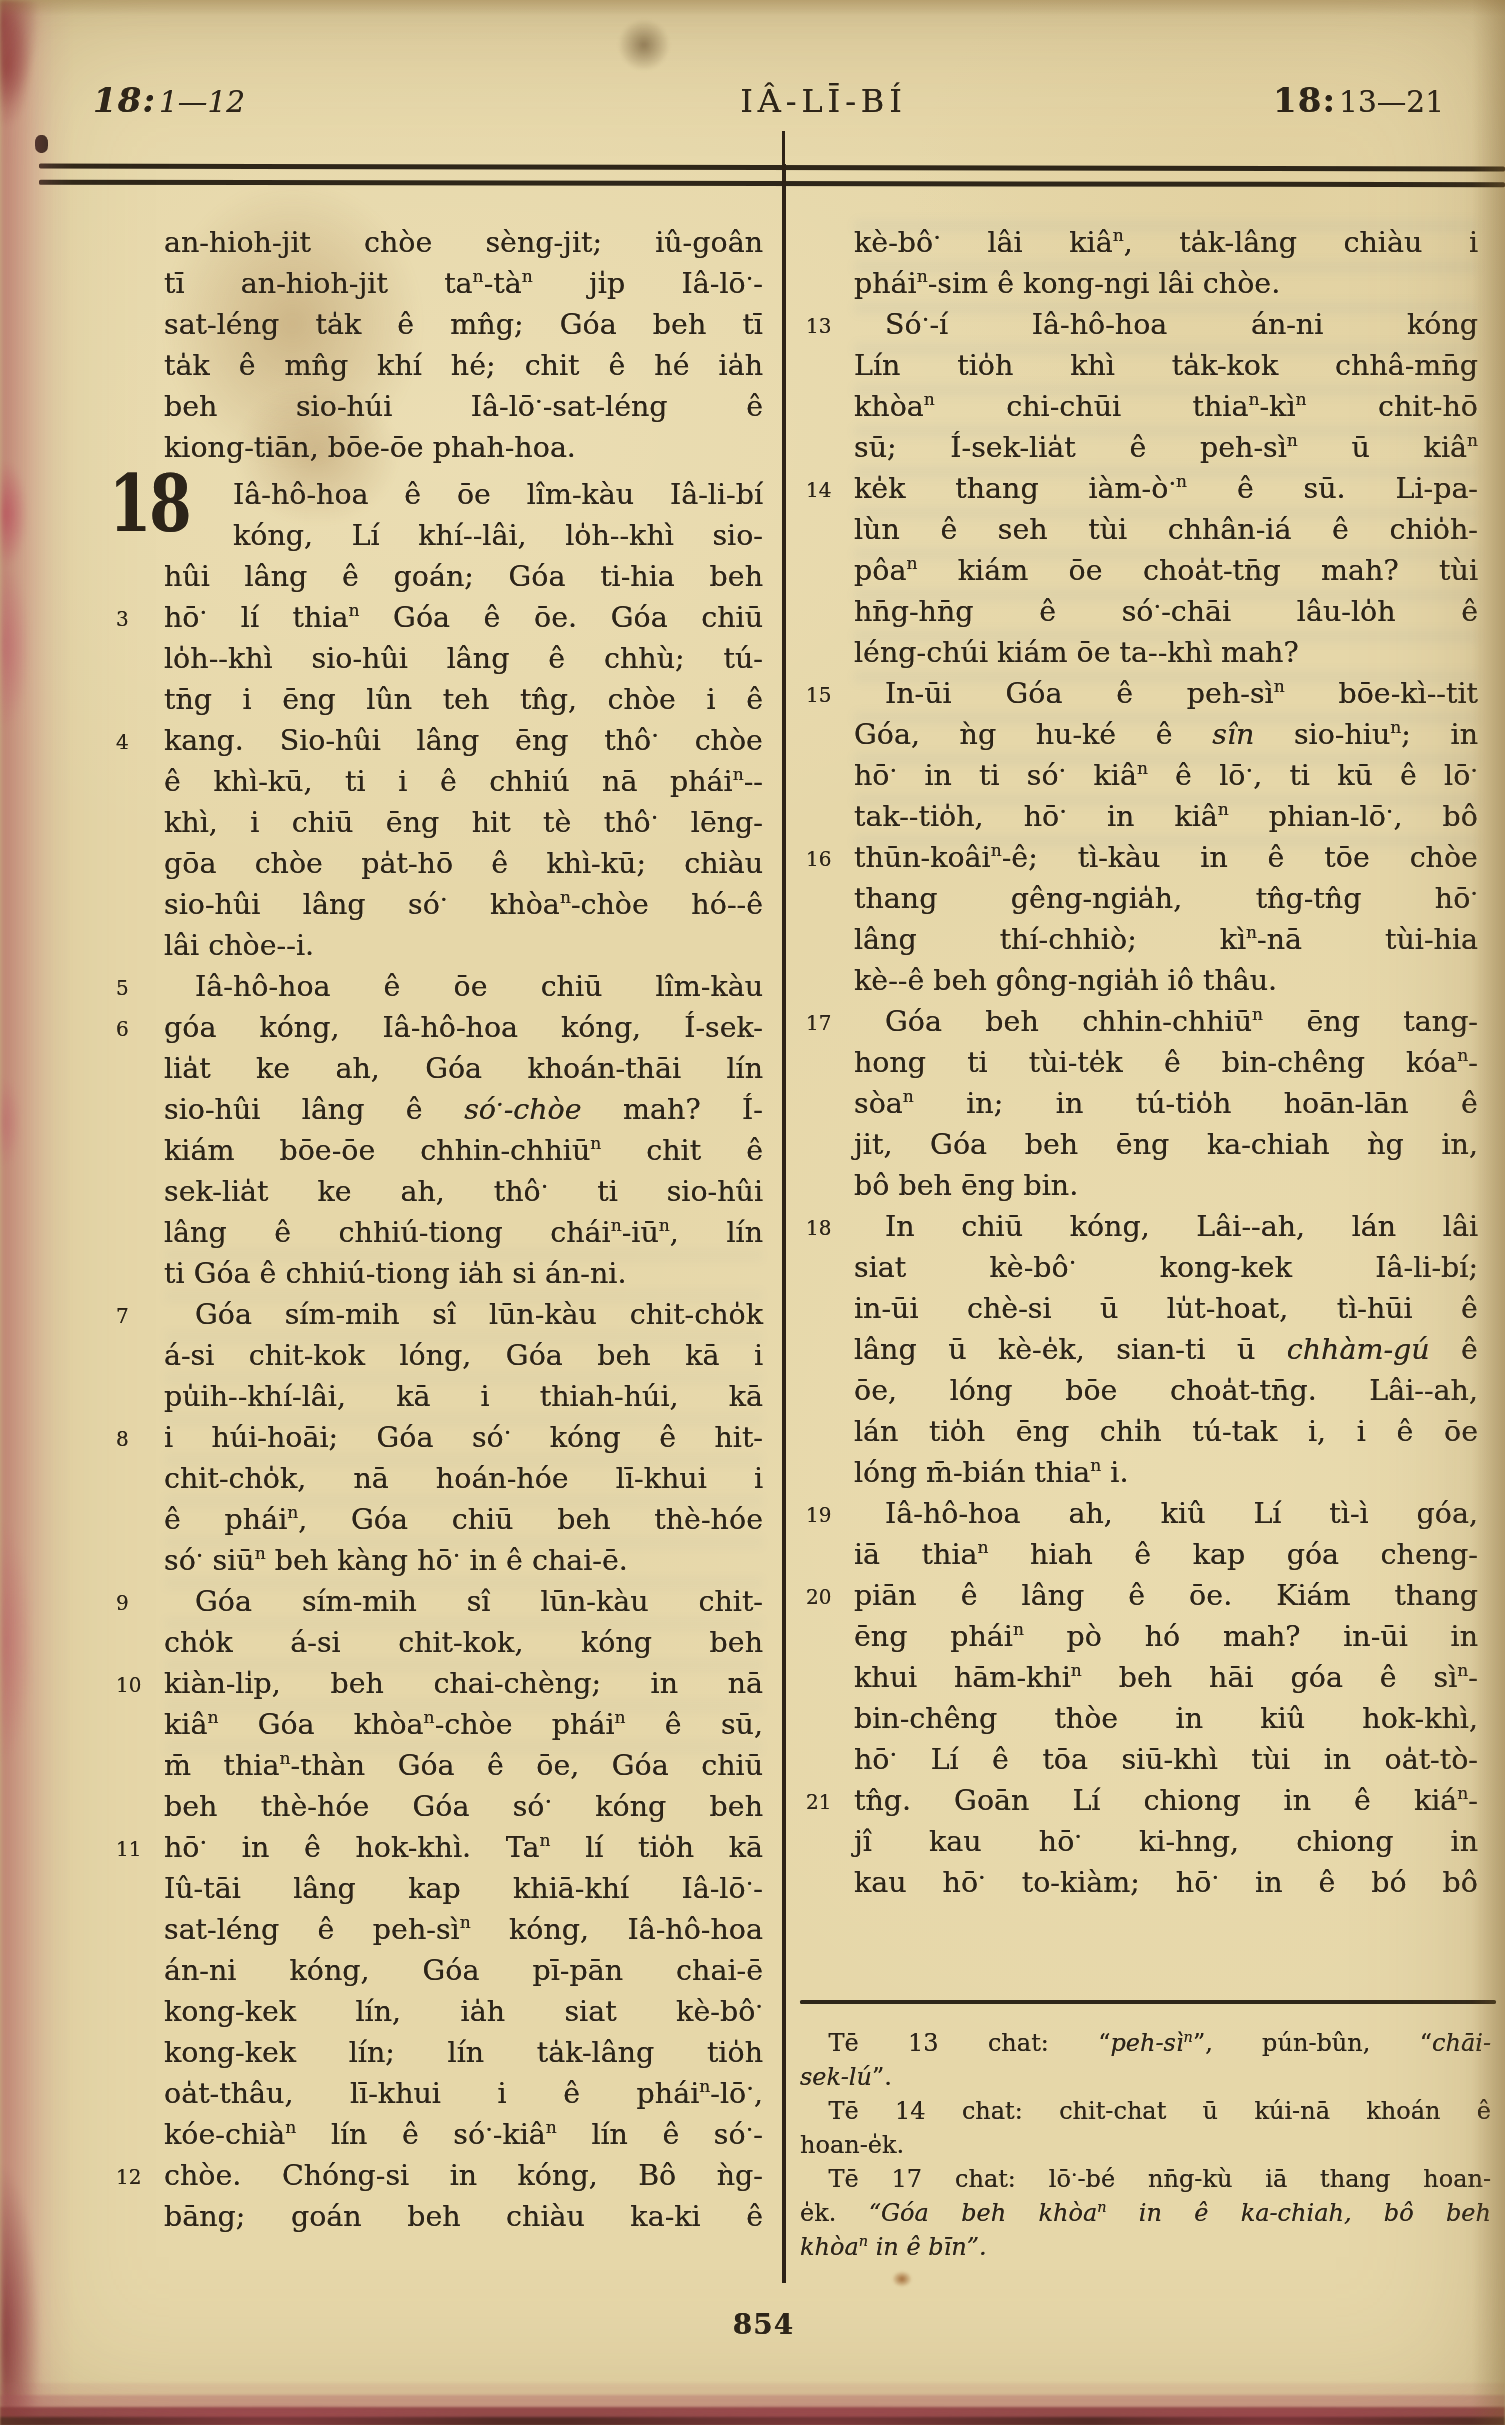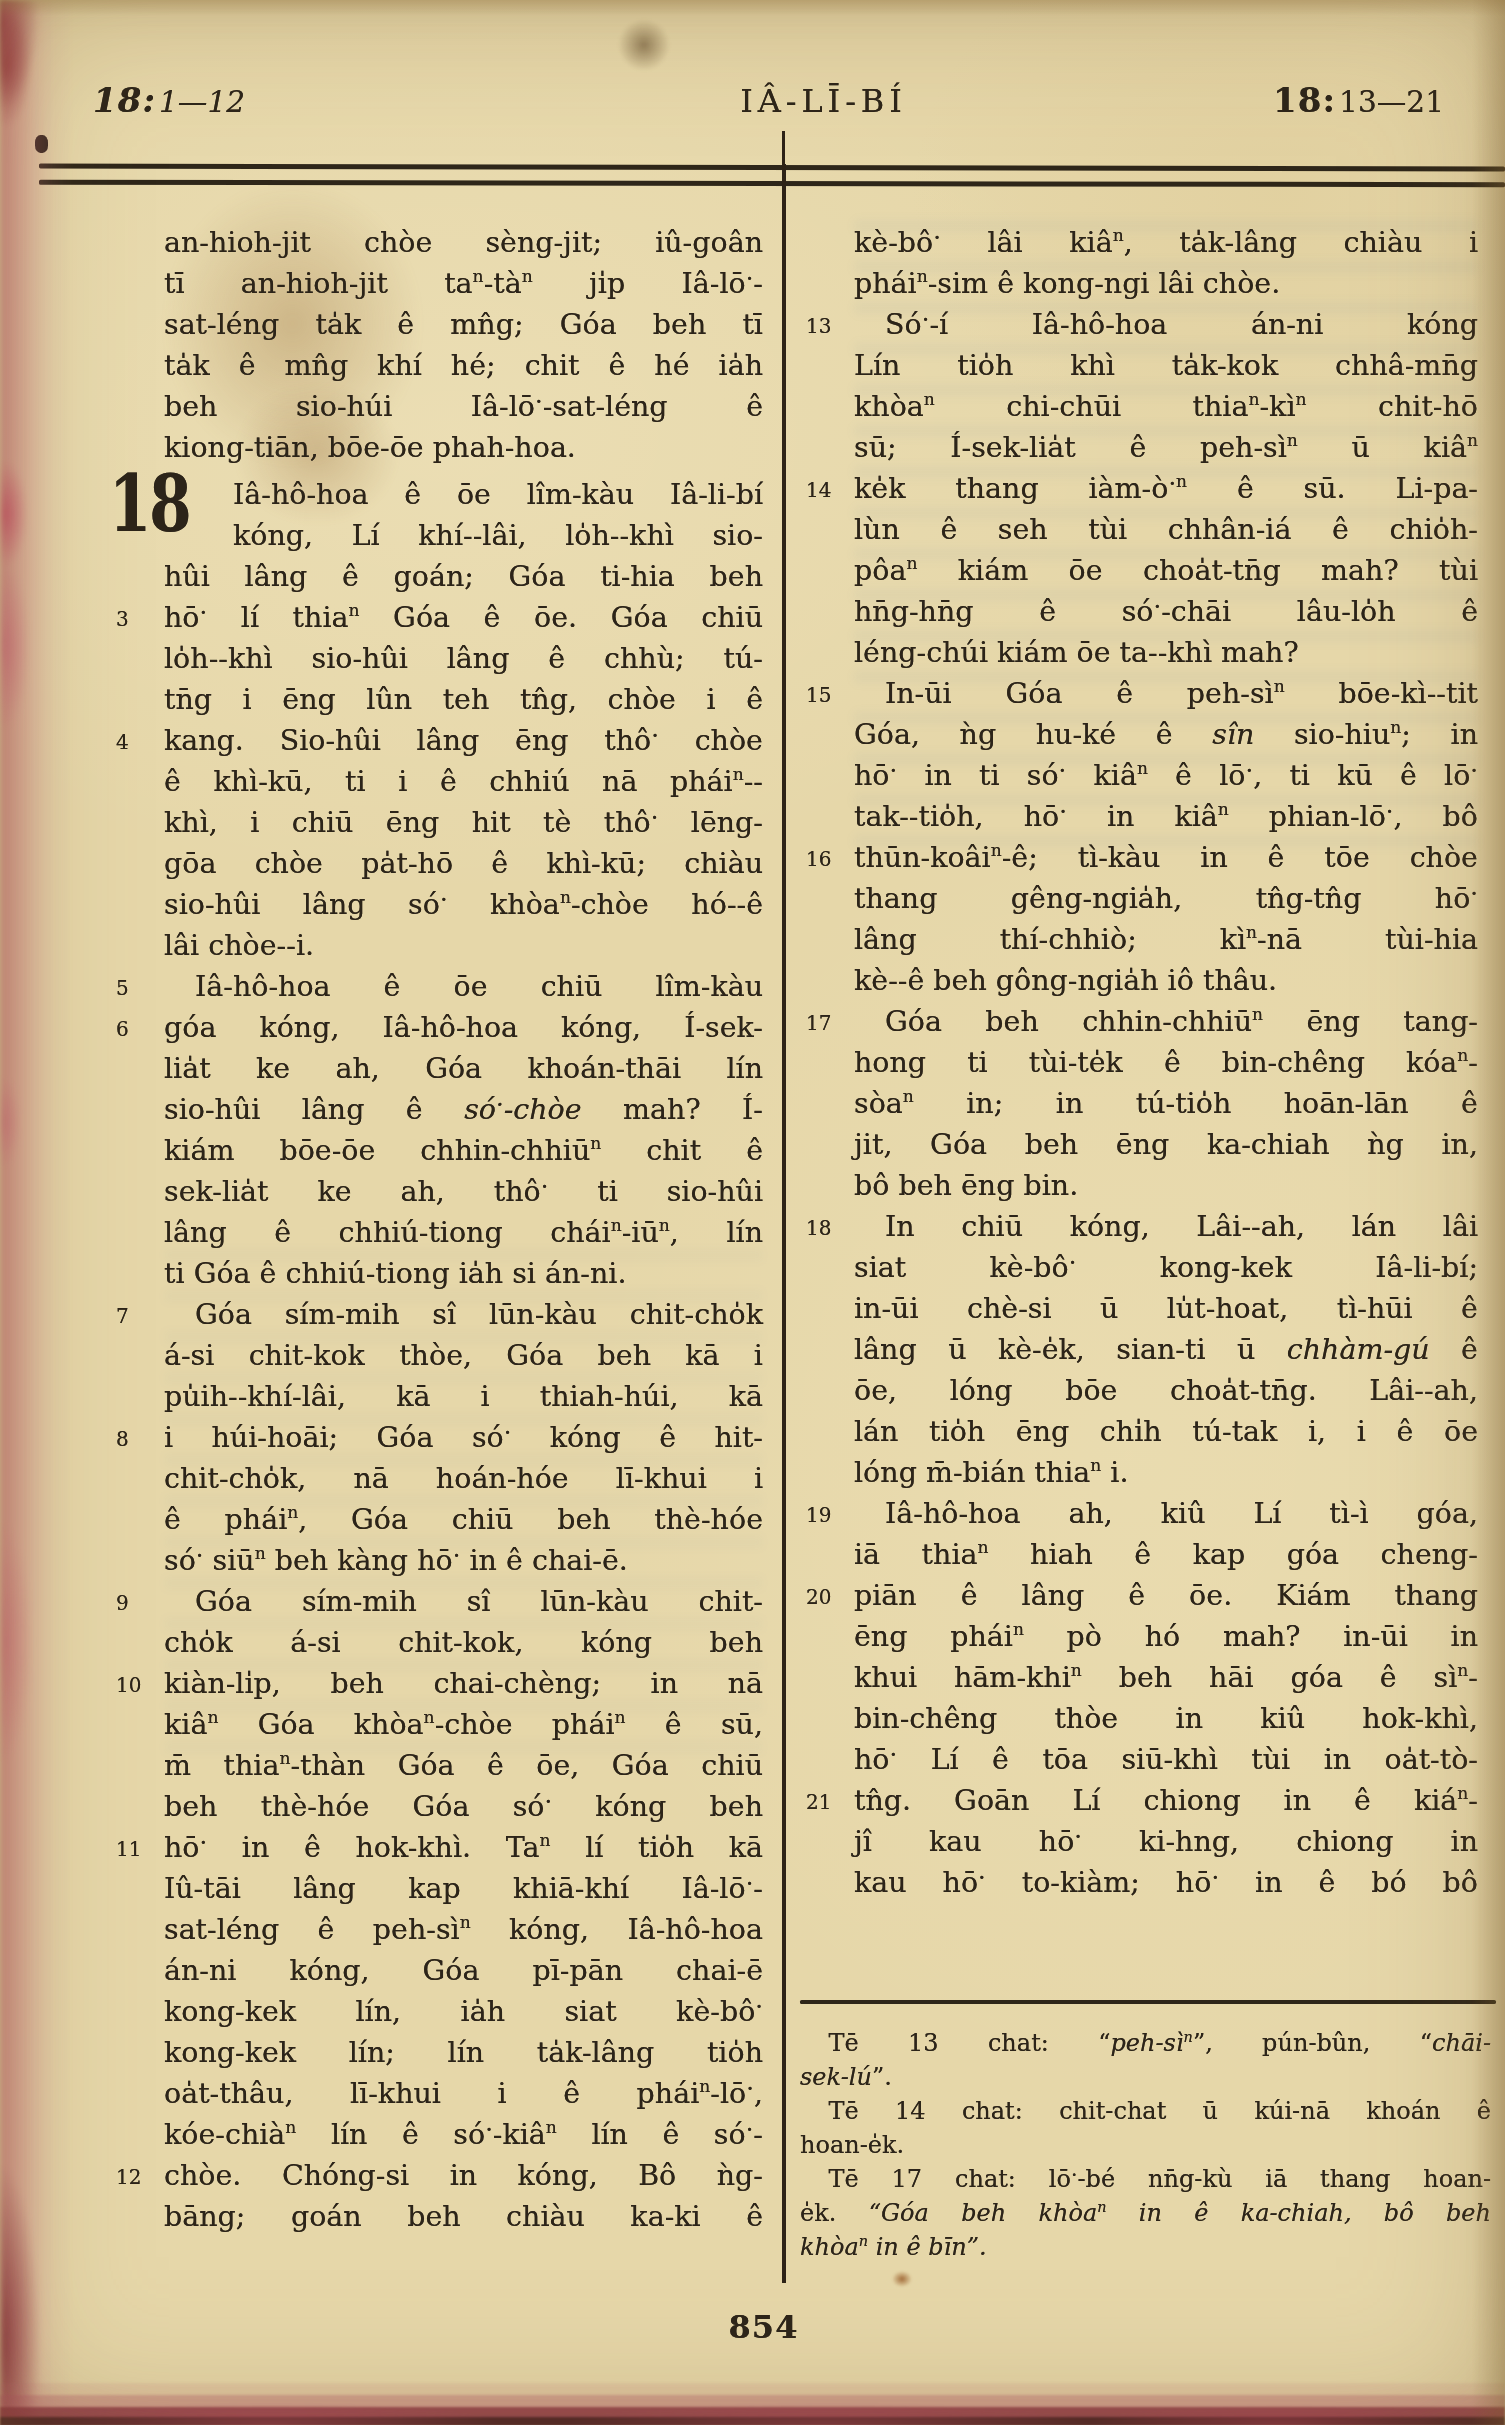--- a/index.html
+++ b/index.html
@@ -70,21 +70,21 @@
   .supn{font-size:.60em;position:relative;top:-.62em;}
   .pdot{position:relative;top:-.24em;font-size:.85em;}
   .chapnum{position:absolute;left:109px;top:465px;font-size:78px;font-weight:bold;letter-spacing:-2.7px;transform:scaleX(.78);transform-origin:left top;line-height:1;}
   
   .fnrule{position:absolute;left:800px;top:2000px;width:696px;height:4.4px;background:#2e2619;border-radius:1.6px;}
   .footnotes{position:absolute;left:800px;top:2026px;width:691px;}
   .fline{position:relative;height:34px;line-height:34px;font-size:24px;text-align:justify;text-align-last:justify;}
   .fline.end{text-align-last:left;}
   .fline.ind{padding-left:28.5px;}
   
-  .pagenum{position:absolute;left:706px;top:2308px;width:115px;text-align:center;font-size:32px;font-weight:bold;letter-spacing:1.1px;}
+  .pagenum{position:absolute;left:706px;top:2308px;width:115px;text-align:center;font-size:28px;font-weight:bold;letter-spacing:1.1px;}
 </style>
 </head>
 <body>
 
 <div class="page">
 
   <div class="abs ghost1"></div>
   <div class="abs ghost2"></div>
   <div class="abs stain-a"></div>
   <div class="abs stain-b"></div>
@@ -130,21 +130,21 @@
       <div class="line end"><span>lâi chòe--i.</span></div>
       <div class="line ind"><span class="vnum">5</span><span>Iâ-hô-hoa ê ōe chiū lîm-kàu</span></div>
       <div class="line"><span class="vnum">6</span><span>góa kóng, Iâ-hô-hoa kóng, Í-sek-</span></div>
       <div class="line"><span>lia̍t ke ah, Góa khoán-thāi lín</span></div>
       <div class="line"><span>sio-hûi lâng ê </span><span class="it">só<span class="pdot">·</span>-chòe</span><span> mah?  Í-</span></div>
       <div class="line"><span>kiám bōe-ōe chhin-chhiū<span class="supn">n</span> chit ê</span></div>
       <div class="line"><span>sek-lia̍t ke ah, thô<span class="pdot">·</span> ti sio-hûi</span></div>
       <div class="line"><span>lâng ê chhiú-tiong chái<span class="supn">n</span>-iū<span class="supn">n</span>, lín</span></div>
       <div class="line end"><span>ti Góa ê chhiú-tiong ia̍h si án-ni.</span></div>
       <div class="line ind"><span class="vnum">7</span><span>Góa sím-mih sî lūn-kàu chit-cho̍k</span></div>
-      <div class="line"><span>á-si chit-kok thòe, Góa beh kā i</span></div>
+      <div class="line"><span>á-si chit-kok lóng, Góa beh kā i</span></div>
       <div class="line"><span>pu̍ih--khí-lâi, kā i thiah-húi, kā</span></div>
       <div class="line"><span class="vnum">8</span><span>i húi-hoāi; Góa só<span class="pdot">·</span> kóng ê hit-</span></div>
       <div class="line"><span>chit-cho̍k, nā hoán-hóe lī-khui i</span></div>
       <div class="line"><span>ê phái<span class="supn">n</span>, Góa chiū beh thè-hóe</span></div>
       <div class="line end"><span>só<span class="pdot">·</span> siū<span class="supn">n</span> beh kàng hō<span class="pdot">·</span> in ê chai-ē.</span></div>
       <div class="line ind"><span class="vnum">9</span><span>Góa sím-mih sî lūn-kàu chit-</span></div>
       <div class="line"><span>cho̍k á-si chit-kok, kóng beh</span></div>
       <div class="line"><span class="vnum">10</span><span>kiàn-li̍p, beh chai-chèng; in nā</span></div>
       <div class="line"><span>kiâ<span class="supn">n</span> Góa khòa<span class="supn">n</span>-chòe phái<span class="supn">n</span> ê sū,</span></div>
       <div class="line"><span>m̄ thia<span class="supn">n</span>-thàn Góa ê ōe, Góa chiū</span></div>

